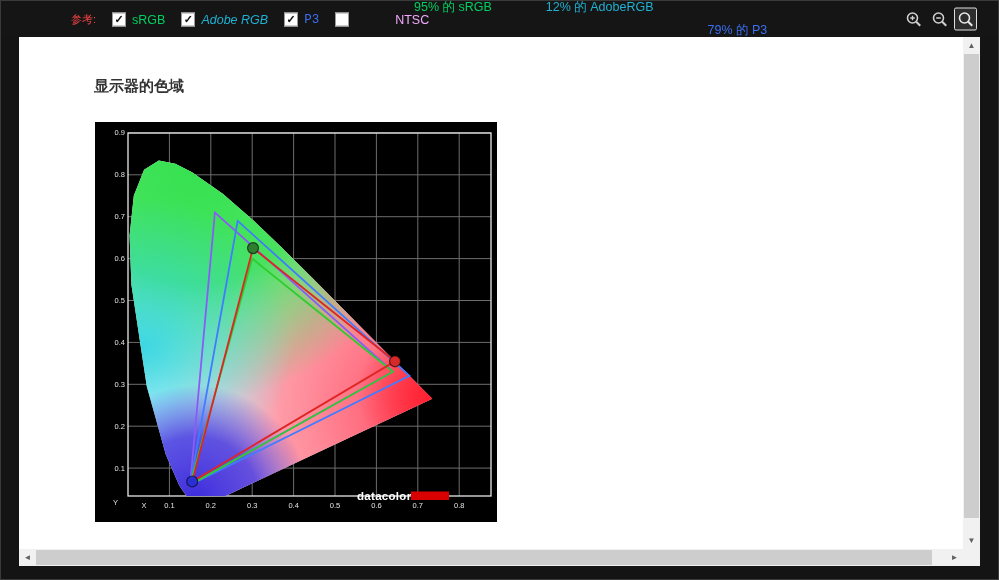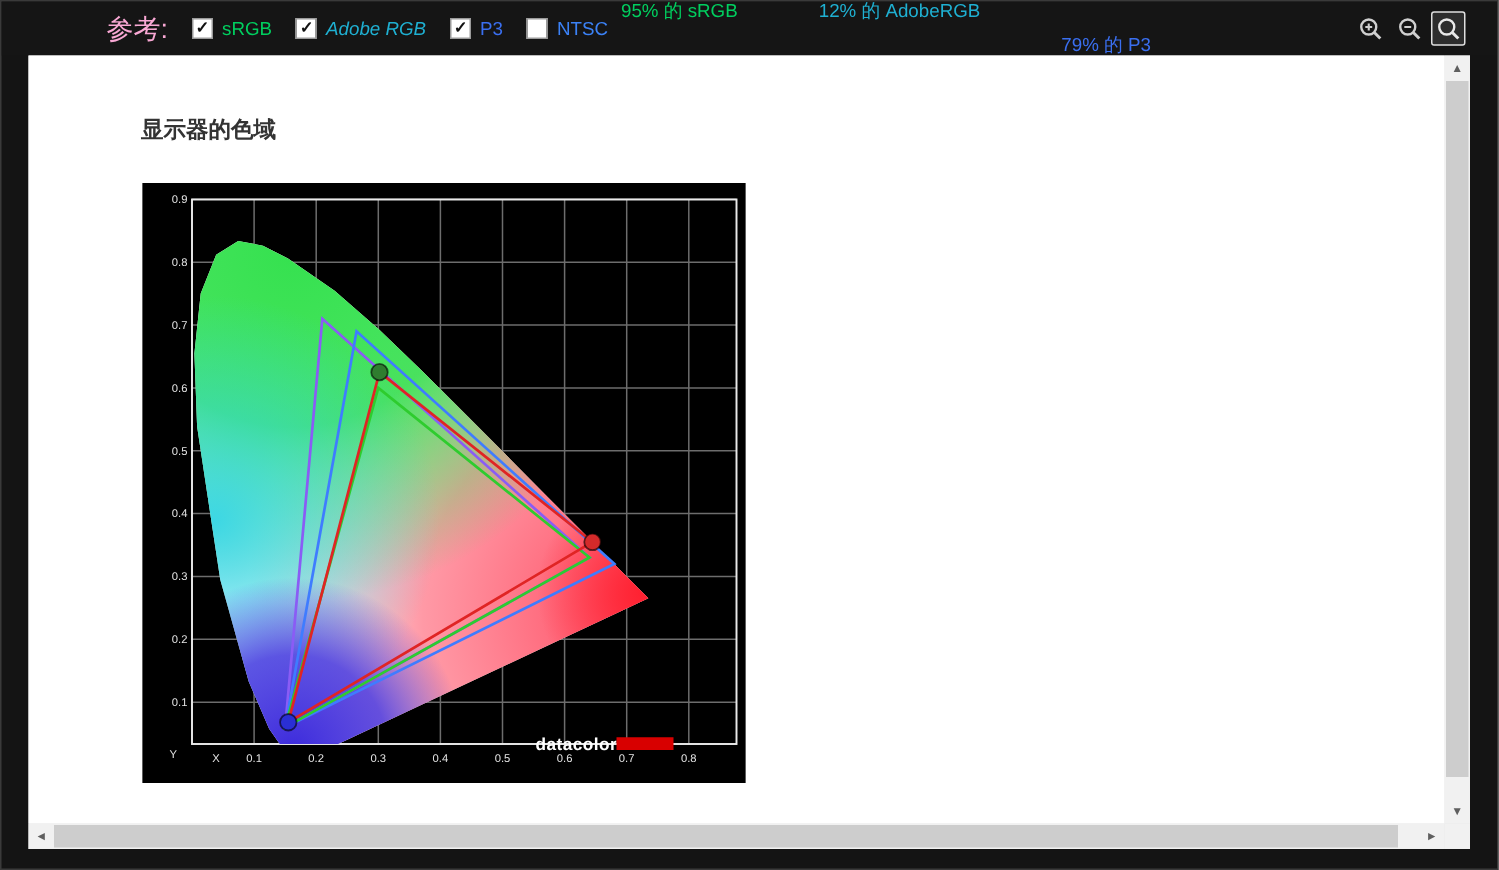--- a/index.html
+++ b/index.html
@@ -4,21 +4,21 @@
 <style>
   *{box-sizing:border-box;margin:0;padding:0}
   html,body{width:999px;height:580px}
   body{
     position:relative;overflow:hidden;background:#141414;
     font-family:"Liberation Sans",sans-serif;border:1px solid #3a3a3a;
   }
   
   .topbar{position:absolute;top:0;left:0;right:0;height:36px;background:#151515}
   .refrow{position:absolute;left:70px;top:50%;transform:translateY(-50%);display:flex;align-items:center;gap:16px}
-  .ref-label{color:#f9a8d4;font-size:18px}
+  .ref-label{color:#ef4444;font-size:11px}
   .cb{display:flex;align-items:center;gap:6px;cursor:pointer}
   .box{width:14px;height:14px;background:#fff;border:1px solid #9a9a9a;display:flex;align-items:center;justify-content:center;color:#111;font-size:11px;line-height:1}
   .box.checked::after{content:"\2713";font-weight:bold}
   .cb-label{font-size:12.5px}
   .stats{position:absolute;left:413px;top:50%;transform:translateY(-50%);display:flex;gap:54px;font-size:12.5px}
   .zooms{position:absolute;right:21px;top:50%;transform:translateY(-50%);display:flex;gap:3px;align-items:center}
   .zbtn{width:23px;height:23px;display:flex;align-items:center;justify-content:center;border:1px solid transparent;border-radius:2px;cursor:pointer}
   .zbtn.selected{border-color:#dfdfdf;background:#2d2d2d}
   
   .panel{position:absolute;left:18px;right:18px;top:36px;bottom:13px;background:#e5e5e5}
@@ -54,26 +54,26 @@
       <span class="cb-label" style="color: rgb(0, 207, 95);">sRGB</span>
     </label>
 
     <label class="cb">
       <span class="box checked"></span>
       <span class="cb-label" style="color: rgb(31, 176, 210); font-style: italic;">Adobe RGB</span>
     </label>
 
     <label class="cb">
       <span class="box checked"></span>
-      <span class="cb-label" style="color: rgb(58, 111, 240);">P3</span>
+      <span class="cb-label" style="color: rgb(58, 111, 240); font-family: Liberation Mono, monospace;">P3</span>
     </label>
 
     <label class="cb">
       <span class="box"></span>
-      <span class="cb-label" style="color: #3b82f6;">NTSC</span>
+      <span class="cb-label" style="color: #f0abfc; margin-left: 40px;">NTSC</span>
     </label>
   </div>
 
   <div class="stats">
     <span style="color: rgb(0, 207, 95);">95% 的 sRGB</span>
     <span style="color: rgb(31, 176, 210);">12% 的 AdobeRGB</span>
     <span style="color: rgb(58, 111, 240); margin-top: 23px;">79% 的 P3</span>
   </div>
 
   <div class="zooms">

